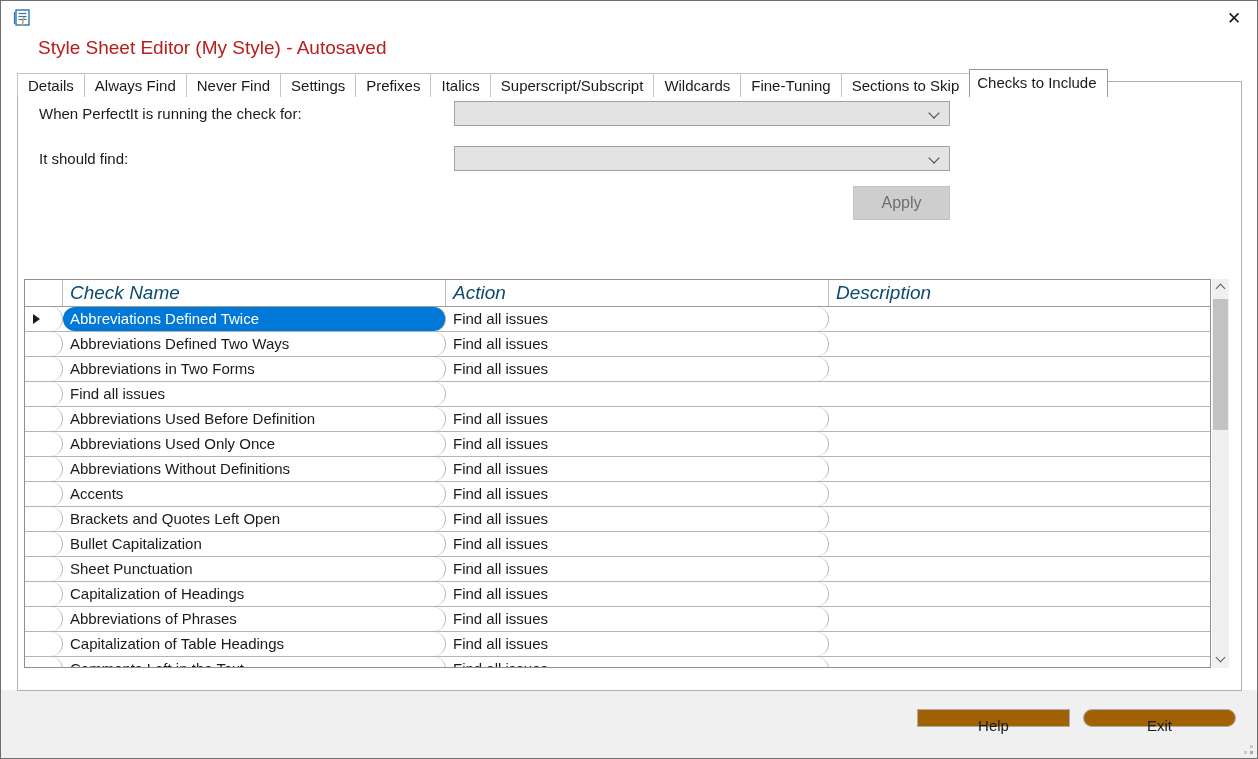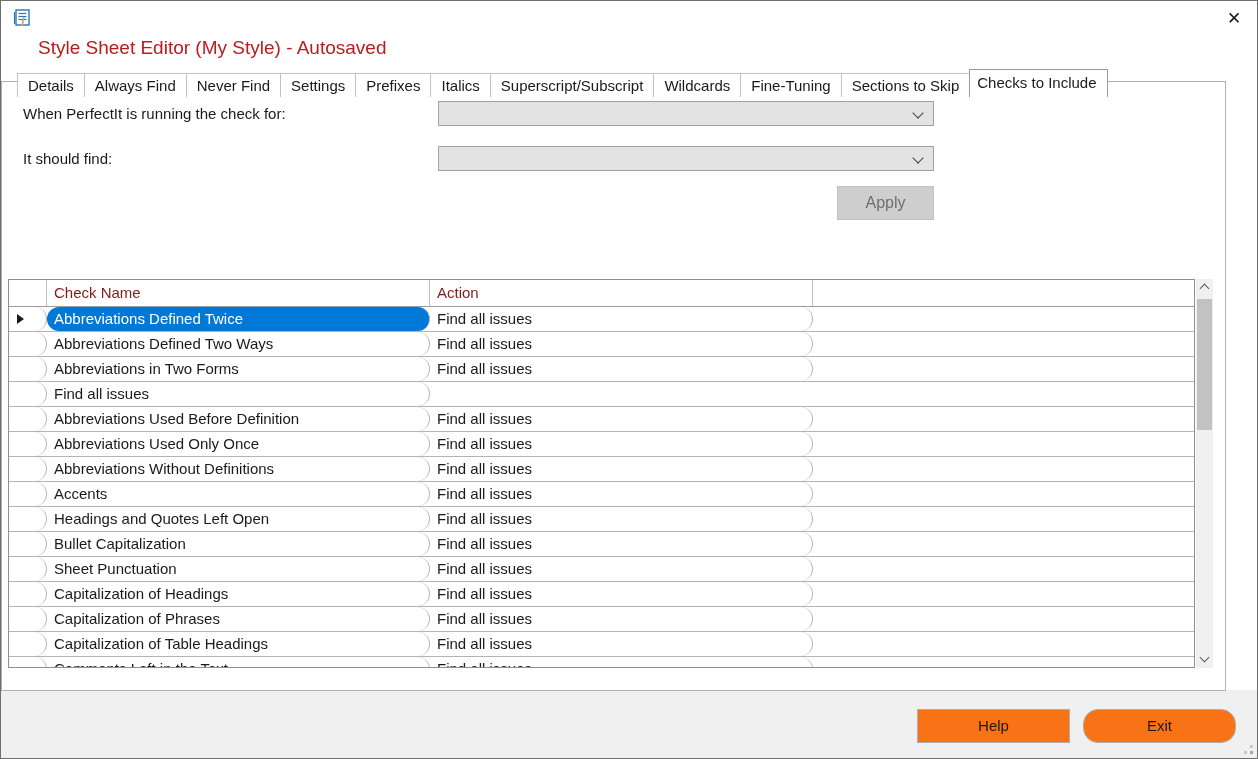--- a/index.html
+++ b/index.html
@@ -13,36 +13,36 @@
   .title-text { position:absolute; left:37px; top:8px; font-size:19px; color:#b91c1c; white-space:nowrap;margin-top:28px; }
   .close-btn { position:absolute; left:1220px; top:6px; width:26px; height:24px; text-align:center;
                font-size:17px; line-height:24px; color:#1a1a1a; }
   
   .tab-strip { position:absolute; left:16px; top:69px; height:27px; display:flex; align-items:flex-end; z-index:3; }
   .tab { height:24px; line-height:23px; padding:0 10px; font-size:15px; color:#1a1a1a; background:#ffffff;
          border:1px solid #c3c3c3; border-bottom:none; margin-right:-1px; box-sizing:border-box; white-space:nowrap; }
   .tab.active { height:28px; line-height:26px; border:1px solid #9a9a9a; border-bottom:none; background:#ffffff;
                 position:relative; z-index:4;padding-left:7px; }
   
-  .tab-page { position:absolute; left:0; top:80px; width:1225px; height:610px; background:#ffffff;
+  .tab-page { position:absolute; left:16px; top:80px; width:1225px; height:610px; background:#ffffff;
               border:1px solid #b0b0b0; box-sizing:border-box; z-index:1;padding-left:44px; }
   .form-label { position:absolute; left:21px; height:25px; line-height:25px; font-size:15px; color:#1a1a1a; white-space:nowrap; }
   .combo { position:absolute; left:436px; width:496px; height:25px; background:#e3e3e3;
            border:1px solid #a2a2a2; box-sizing:border-box; }
   .combo .chev { position:absolute; right:11px; top:7px; width:7px; height:7px;
                  border-right:1px solid #444; border-bottom:1px solid #444; transform:rotate(45deg); }
   .apply-btn { position:absolute; left:835px; top:104px; width:97px; height:34px; background:#cecece;
                border:1px solid #c2c2c2; box-sizing:border-box; font-size:16px; color:#6e6e6e;
                text-align:center; line-height:32px; }
   
   .grid { position:absolute; left:6px; top:197px; width:1187px; height:389px; border:1px solid #8f8f8f;
           box-sizing:border-box; background:#ffffff; overflow:hidden; }
   .grid-header { display:flex; height:27px; border-bottom:1px solid #9c9c9c; box-sizing:border-box; }
-  .gh-cell { font-size:15px; color:#7f1d1d; line-height:26px; padding-left:7px; box-sizing:border-box;
-             border-right:1px solid #bdbdbd; overflow:hidden; white-space:nowrap; }
+  .gh-cell { font-size:19px; color:#0c4a6e; line-height:26px; padding-left:7px; box-sizing:border-box;
+             border-right:1px solid #bdbdbd; overflow:hidden; white-space:nowrap;font-style:italic; }
   .grid-row { display:flex; height:25px; border-bottom:1px solid #b4b4b4; box-sizing:border-box; background:#fff; }
   .g-cell { font-size:15px; color:#1a1a1a; line-height:23px; padding-left:7px; box-sizing:border-box;
             border-right:1px solid #b4b4b4; overflow:hidden; white-space:nowrap;border-radius:12px; }
   .c-ind { width:38px; padding:0; }
   .c-name { width:383px; }
   .c-action { width:383px; }
   .c-desc { width:381px; border-right:none; }
   .row-arrow { width:0; height:0; border-left:7px solid #1a1a1a; border-top:5px solid transparent;
                border-bottom:5px solid transparent; margin:7px 0 0 8px; }
   
@@ -50,21 +50,21 @@
   .sb-btn { position:absolute; left:0; width:17px; height:17px; background:#f0f0f0; }
   .sb-btn .chev { position:absolute; left:5px; width:6px; height:6px; border-right:1px solid #5a5a5a;
                   border-bottom:1px solid #5a5a5a; }
   .sb-up { top:0; }
   .sb-up .chev { top:6px; transform:rotate(-135deg); }
   .sb-down { bottom:0; }
   .sb-down .chev { top:3px; transform:rotate(45deg); }
   .sb-thumb { position:absolute; left:1px; top:20px; width:15px; height:131px; background:#c2c2c2; }
   
   .footer { position:absolute; left:0; bottom:0; width:1256px; height:68px; background:#f0f0f0; }
-  .footer-btn { position:absolute; top:19px; width:153px; height:34px; background:#f97316;
+  .footer-btn { position:absolute; top:19px; width:153px; height:18px; background:#a16207;
                 border:1px solid #adadad; box-sizing:border-box; font-size:15px; color:#1a1a1a;
                 text-align:center; line-height:32px; }
   .help-btn { left:916px; }
   .exit-btn { left:1082px;border-radius:15px; }
   .grip { position:absolute; right:4px; bottom:4px; width:3px; height:3px; background:#a6a6a6;
           box-shadow: 0 -6px 0 #c9c9c9, -6px 0 0 #c9c9c9; }
 </style>
 </head>
 <body>
 
@@ -112,20 +112,21 @@
       <span class="chev"></span>
     </div>
 
     <div class="apply-btn">Apply</div>
 
     <div class="grid">
       <div class="grid-header">
         <div class="gh-cell c-ind"></div>
         <div class="gh-cell c-name">Check Name</div>
         <div class="gh-cell c-action">Action</div>
+        <div class="gh-cell c-desc">Description</div>
       </div>
       <div>
           <div class="grid-row">
             <div class="g-cell c-ind">
               <div class="row-arrow"></div>
             </div>
             <div class="g-cell c-name" style="background: rgb(0, 120, 215); color: rgb(255, 255, 255);">Abbreviations Defined Twice</div>
             <div class="g-cell c-action">Find all issues</div>
             <div class="g-cell c-desc"></div>
           </div>
@@ -165,21 +166,21 @@
             <div class="g-cell c-desc"></div>
           </div>
           <div class="grid-row">
             <div class="g-cell c-ind"></div>
             <div class="g-cell c-name">Accents</div>
             <div class="g-cell c-action">Find all issues</div>
             <div class="g-cell c-desc"></div>
           </div>
           <div class="grid-row">
             <div class="g-cell c-ind"></div>
-            <div class="g-cell c-name">Headings and Quotes Left Open</div>
+            <div class="g-cell c-name">Brackets and Quotes Left Open</div>
             <div class="g-cell c-action">Find all issues</div>
             <div class="g-cell c-desc"></div>
           </div>
           <div class="grid-row">
             <div class="g-cell c-ind"></div>
             <div class="g-cell c-name">Bullet Capitalization</div>
             <div class="g-cell c-action">Find all issues</div>
             <div class="g-cell c-desc"></div>
           </div>
           <div class="grid-row">
@@ -189,21 +190,21 @@
             <div class="g-cell c-desc"></div>
           </div>
           <div class="grid-row">
             <div class="g-cell c-ind"></div>
             <div class="g-cell c-name">Capitalization of Headings</div>
             <div class="g-cell c-action">Find all issues</div>
             <div class="g-cell c-desc"></div>
           </div>
           <div class="grid-row">
             <div class="g-cell c-ind"></div>
-            <div class="g-cell c-name">Capitalization of Phrases</div>
+            <div class="g-cell c-name">Abbreviations of Phrases</div>
             <div class="g-cell c-action">Find all issues</div>
             <div class="g-cell c-desc"></div>
           </div>
           <div class="grid-row">
             <div class="g-cell c-ind"></div>
             <div class="g-cell c-name">Capitalization of Table Headings</div>
             <div class="g-cell c-action">Find all issues</div>
             <div class="g-cell c-desc"></div>
           </div>
           <div class="grid-row">

